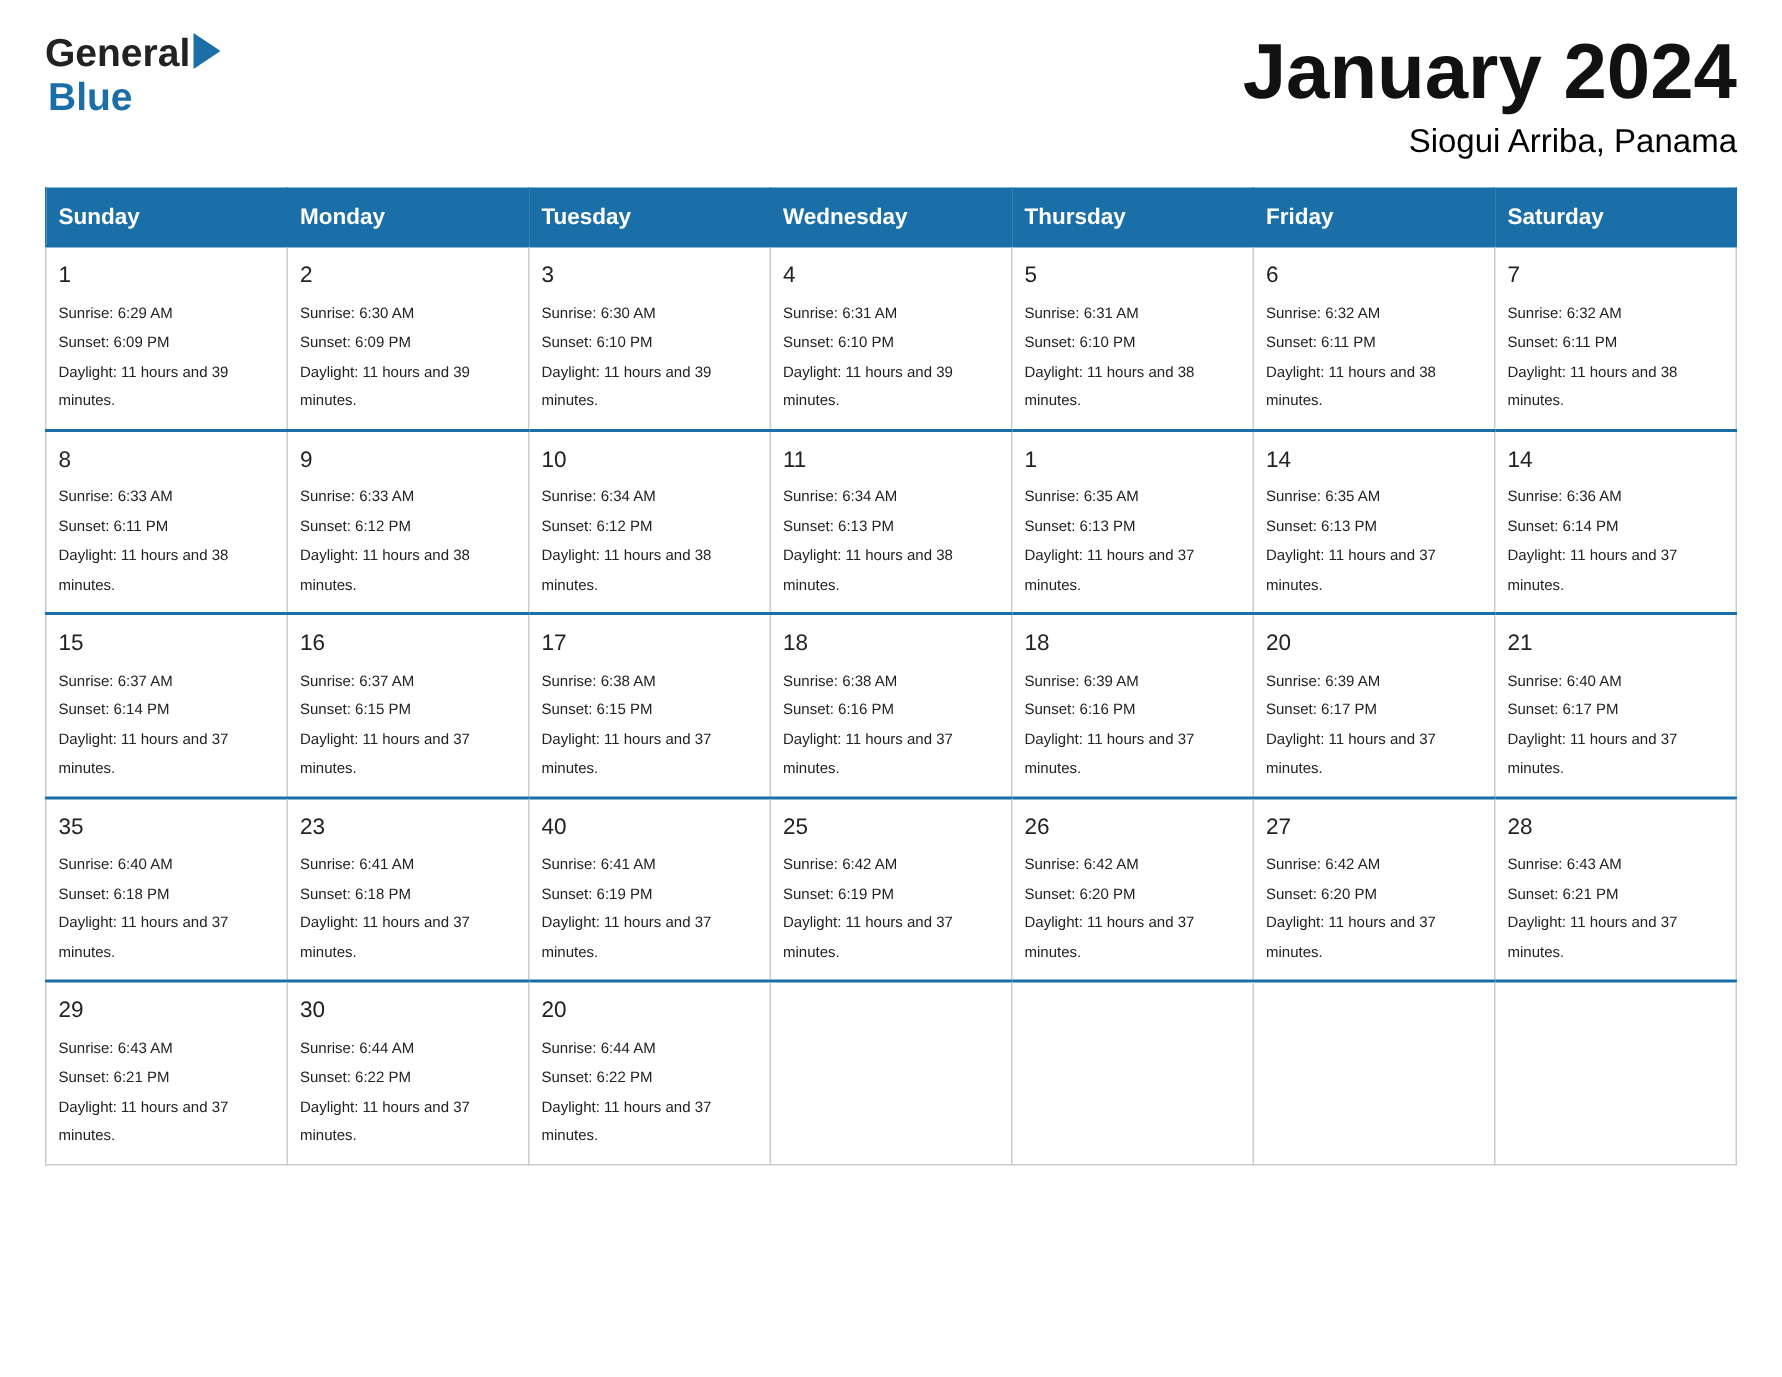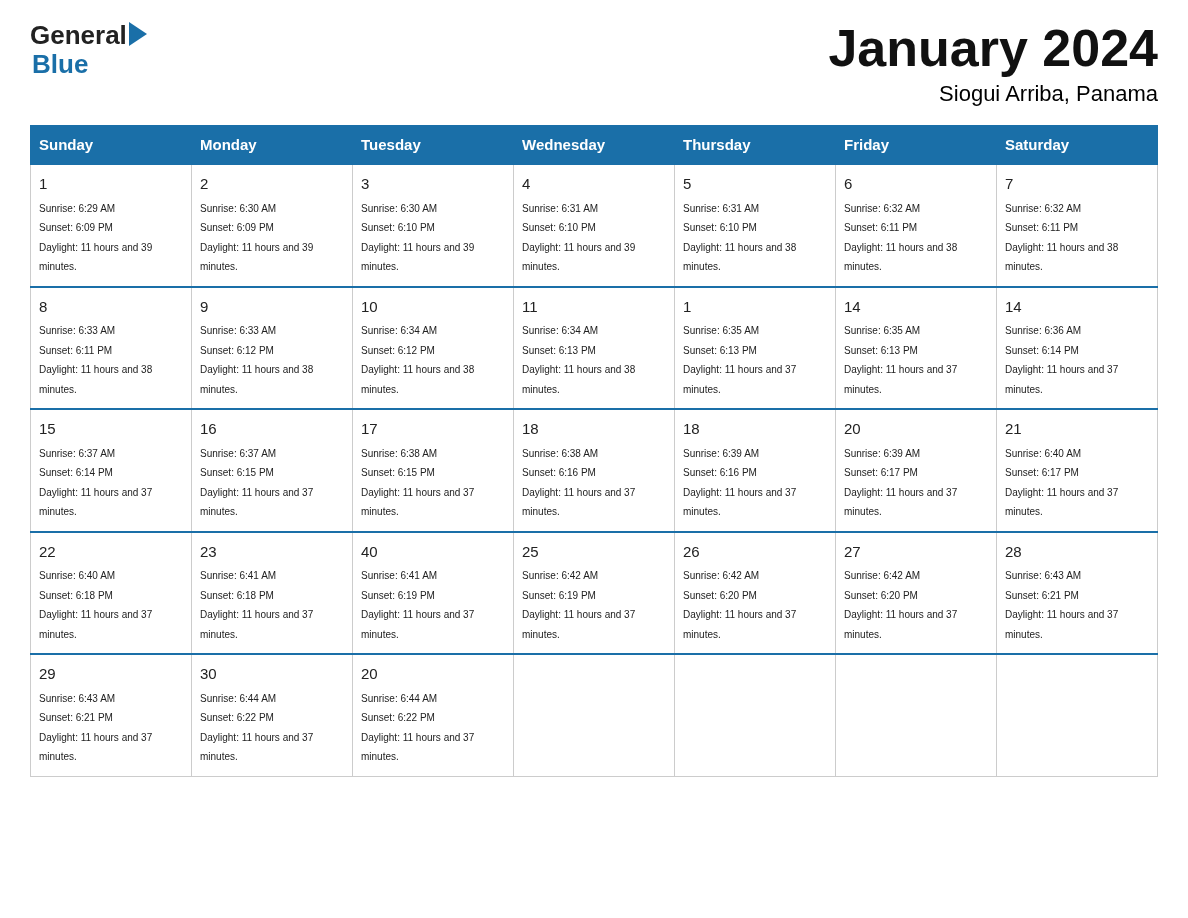--- a/index.html
+++ b/index.html
@@ -176,21 +176,21 @@
         <td><span class="day-number">18</span>
 <span class="day-info">Sunrise: 6:38 AM<br>Sunset: 6:16 PM<br>Daylight: 11 hours and 37 minutes.</span></td>
         <td><span class="day-number">18</span>
 <span class="day-info">Sunrise: 6:39 AM<br>Sunset: 6:16 PM<br>Daylight: 11 hours and 37 minutes.</span></td>
         <td><span class="day-number">20</span>
 <span class="day-info">Sunrise: 6:39 AM<br>Sunset: 6:17 PM<br>Daylight: 11 hours and 37 minutes.</span></td>
         <td><span class="day-number">21</span>
 <span class="day-info">Sunrise: 6:40 AM<br>Sunset: 6:17 PM<br>Daylight: 11 hours and 37 minutes.</span></td>
       </tr>
       <tr class="week-row">
-        <td><span class="day-number">22</span>
+        <td><span class="day-number">35</span>
 <span class="day-info">Sunrise: 6:40 AM<br>Sunset: 6:18 PM<br>Daylight: 11 hours and 37 minutes.</span></td>
         <td><span class="day-number">23</span>
 <span class="day-info">Sunrise: 6:41 AM<br>Sunset: 6:18 PM<br>Daylight: 11 hours and 37 minutes.</span></td>
         <td><span class="day-number">40</span>
 <span class="day-info">Sunrise: 6:41 AM<br>Sunset: 6:19 PM<br>Daylight: 11 hours and 37 minutes.</span></td>
         <td><span class="day-number">25</span>
 <span class="day-info">Sunrise: 6:42 AM<br>Sunset: 6:19 PM<br>Daylight: 11 hours and 37 minutes.</span></td>
         <td><span class="day-number">26</span>
 <span class="day-info">Sunrise: 6:42 AM<br>Sunset: 6:20 PM<br>Daylight: 11 hours and 37 minutes.</span></td>
         <td><span class="day-number">27</span>

